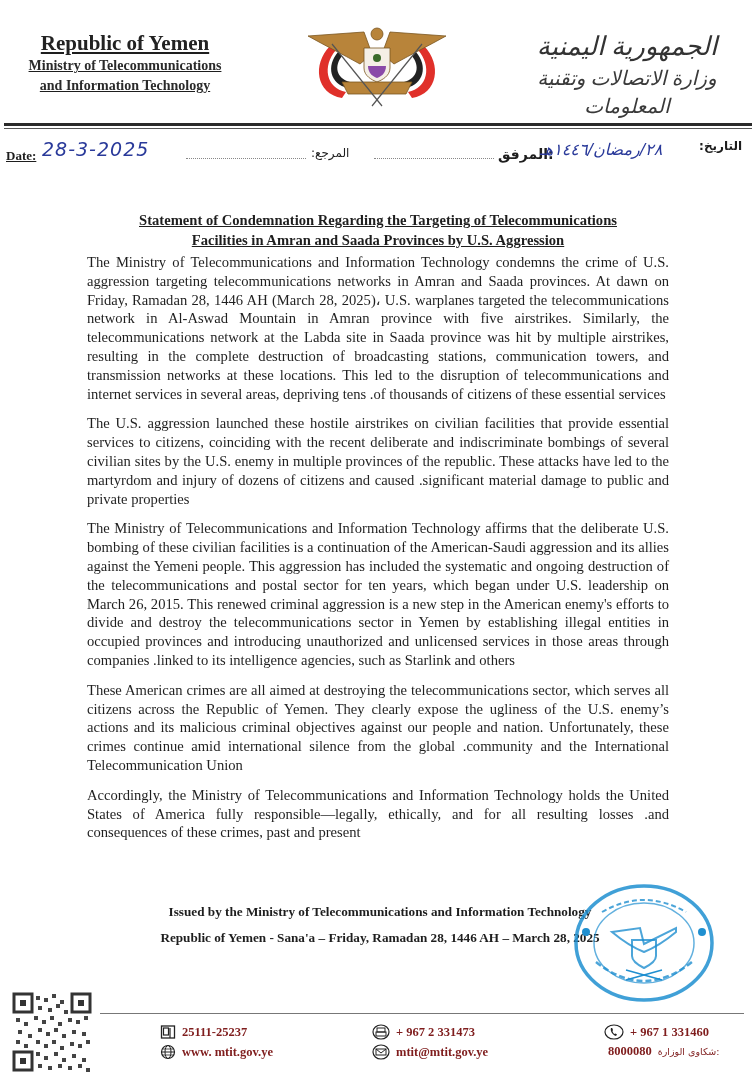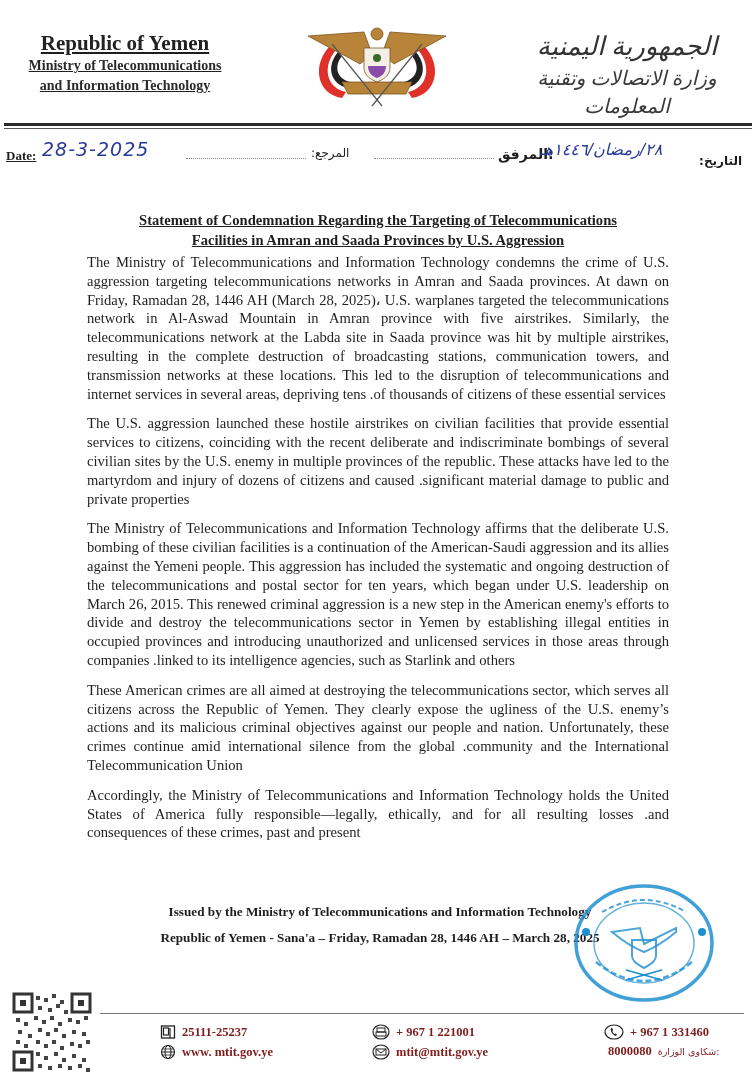--- a/index.html
+++ b/index.html
@@ -21,21 +21,21 @@
   
   .meta-row { position: absolute; left: 6px; right: 14px; top: 138px; height: 30px; font-size: 13px; }
   .meta-date-label { position: absolute; left: 0; top: 10px; font-weight: bold; font-size: 13px; text-decoration: underline; }
   .meta-date-val { position: absolute; left: 36px; top: 0; font-family: "DejaVu Sans", sans-serif;
                    color: #2a3a9a; font-size: 19px; font-style: italic; letter-spacing: 1px; }
   .meta-dots1 { position: absolute; left: 180px; width: 120px; top: 20px; border-bottom: 1px dotted #888; }
   .meta-ref { position: absolute; left: 305px; top: 8px; font-size: 12px; font-weight: normal; direction: rtl; font-family: "DejaVu Sans", sans-serif; }
   .meta-dots2 { position: absolute; left: 368px; width: 120px; top: 20px; border-bottom: 1px dotted #888; }
   .meta-attach { position: absolute; left: 492px; top: 8px; font-size: 14px; font-weight: bold; font-family: "DejaVu Sans", sans-serif; }
   .meta-hijri { position: absolute; left: 534px; top: 2px; font-size: 16px; color: #2a3a9a; font-style: italic; font-family: "DejaVu Sans", sans-serif; direction: rtl; }
-  .meta-date-ar { position: absolute; right: 0; top: 16px; font-size: 12px; font-weight: bold; font-family: "DejaVu Sans", sans-serif; direction: rtl; }
+  .meta-date-ar { position: absolute; right: 0; top: 1px; font-size: 12px; font-weight: bold; font-family: "DejaVu Sans", sans-serif; direction: rtl; }
 
   
   .title { position: absolute; left: 80px; width: 596px; top: 190px; text-align: center;
            font-size: 14.6px; font-weight: bold; line-height: 20px; text-decoration: underline; color: #1e1e1e; margin-top: 20px; }
 
   
   .body { position: absolute; left: 87px; width: 586px; top: 253px; font-size: 14.6px; line-height: 18.8px;
           text-align: justify; color: #1f1f1f; }
   .body p { margin: 0 4px 11px 0; }
 
@@ -213,21 +213,21 @@
   </svg>
   <span>www. mtit.gov.ye</span>
 </div>
 
 <div class="foot-item" style="left:372px; top:1024px;">
   <svg width="18" height="16" viewBox="0 0 18 16">
     <ellipse cx="9" cy="8" rx="8" ry="7" fill="none" stroke="#222" stroke-width="1.2"></ellipse>
     <rect x="5" y="4" width="8" height="4" fill="none" stroke="#222" stroke-width="1"></rect>
     <rect x="4" y="8" width="10" height="4" fill="none" stroke="#222" stroke-width="1"></rect>
   </svg>
-  <span>+ 967  1  221001</span>
+  <span>+ 967  2  331473</span>
 </div>
 <div class="foot-item" style="left:372px; top:1044px;">
   <svg width="18" height="16" viewBox="0 0 18 16">
     <ellipse cx="9" cy="8" rx="8" ry="7" fill="none" stroke="#222" stroke-width="1.2"></ellipse>
     <rect x="4" y="5" width="10" height="6" fill="none" stroke="#222" stroke-width="1"></rect>
     <polyline points="4,5 9,9 14,5" fill="none" stroke="#222" stroke-width="1"></polyline>
   </svg>
   <span>mtit@mtit.gov.ye</span>
 </div>
 

